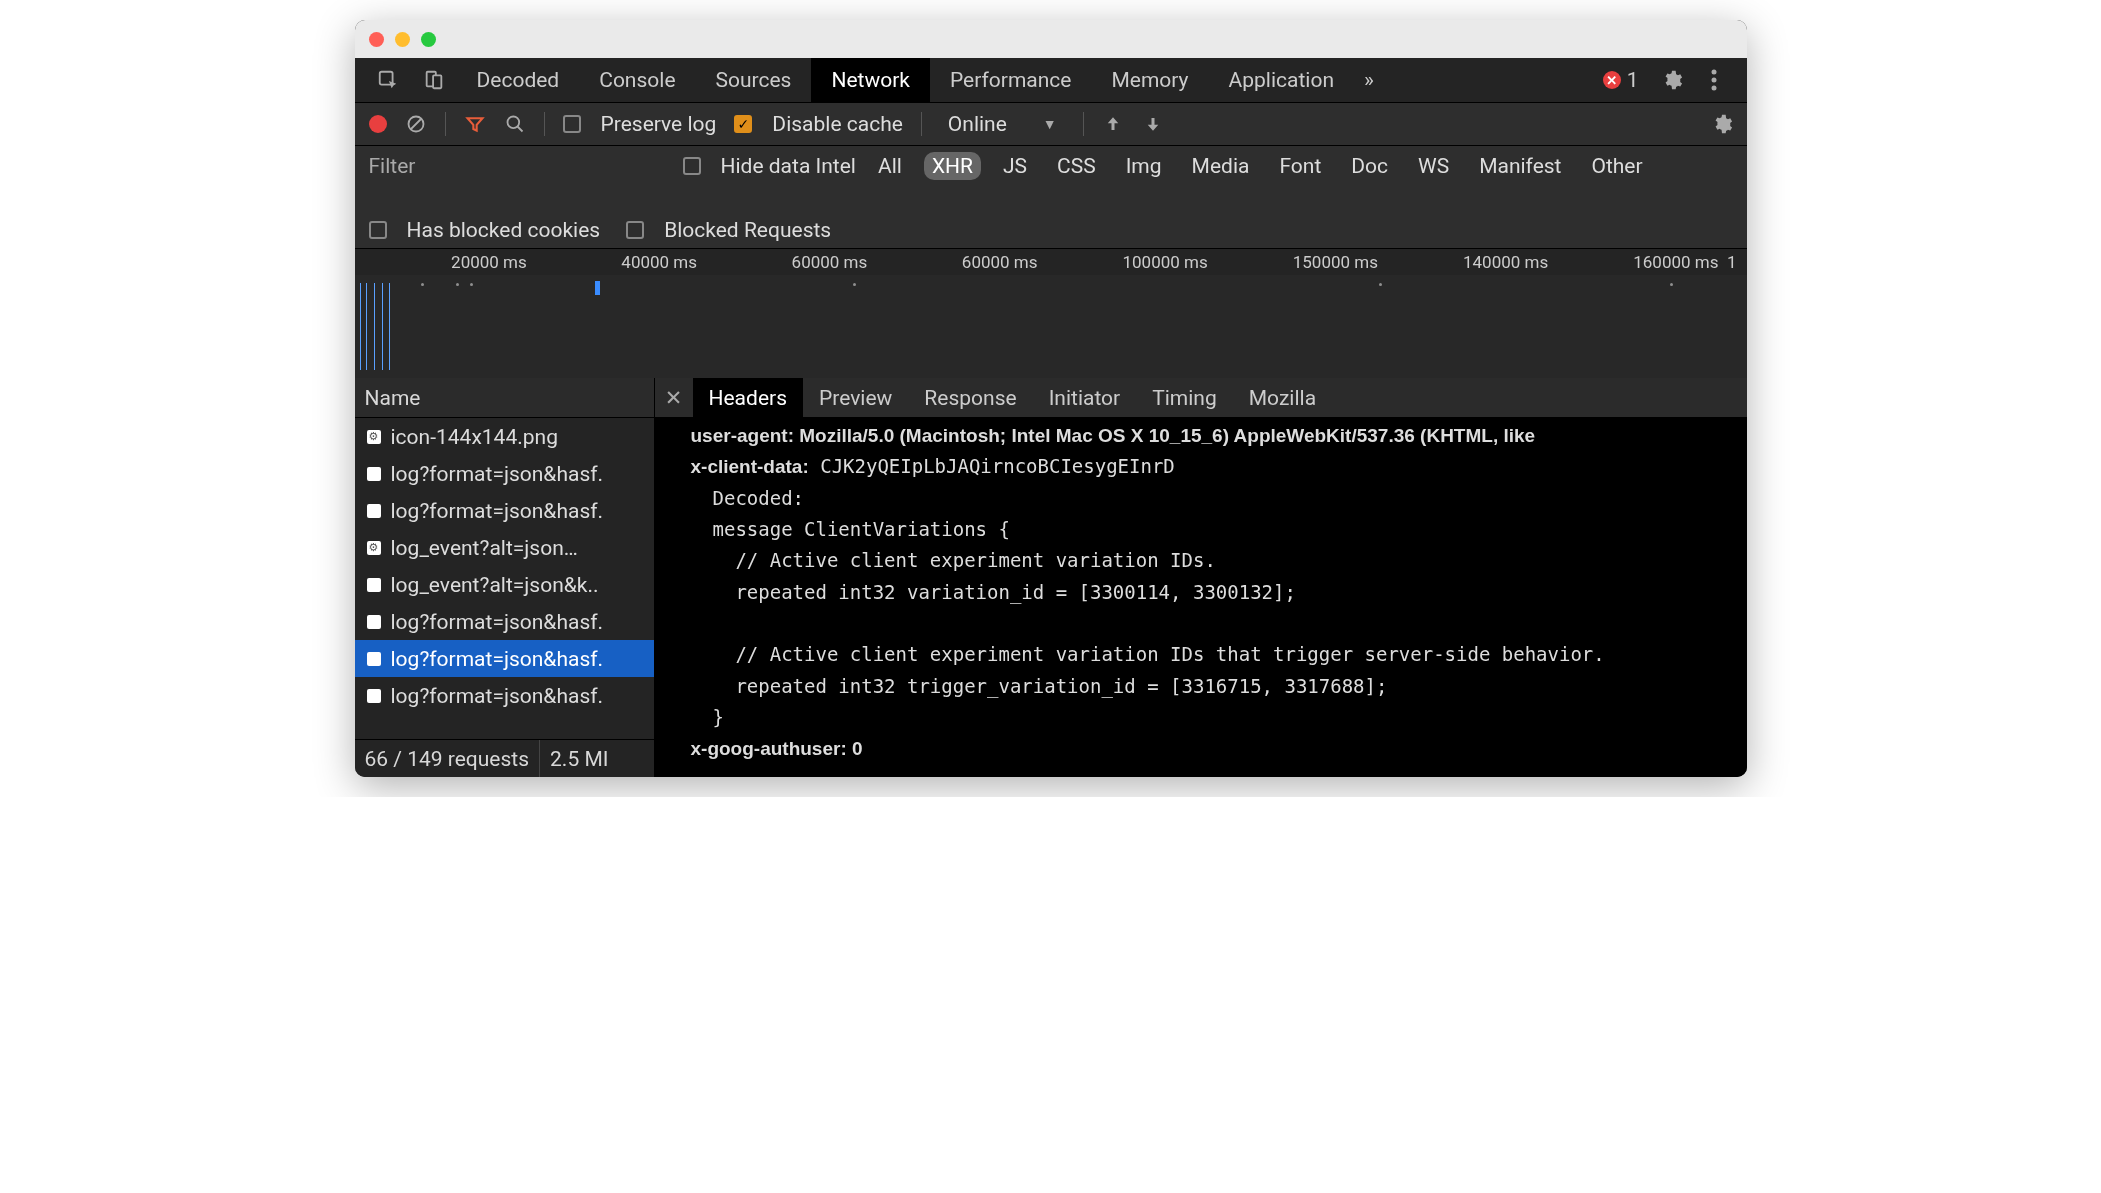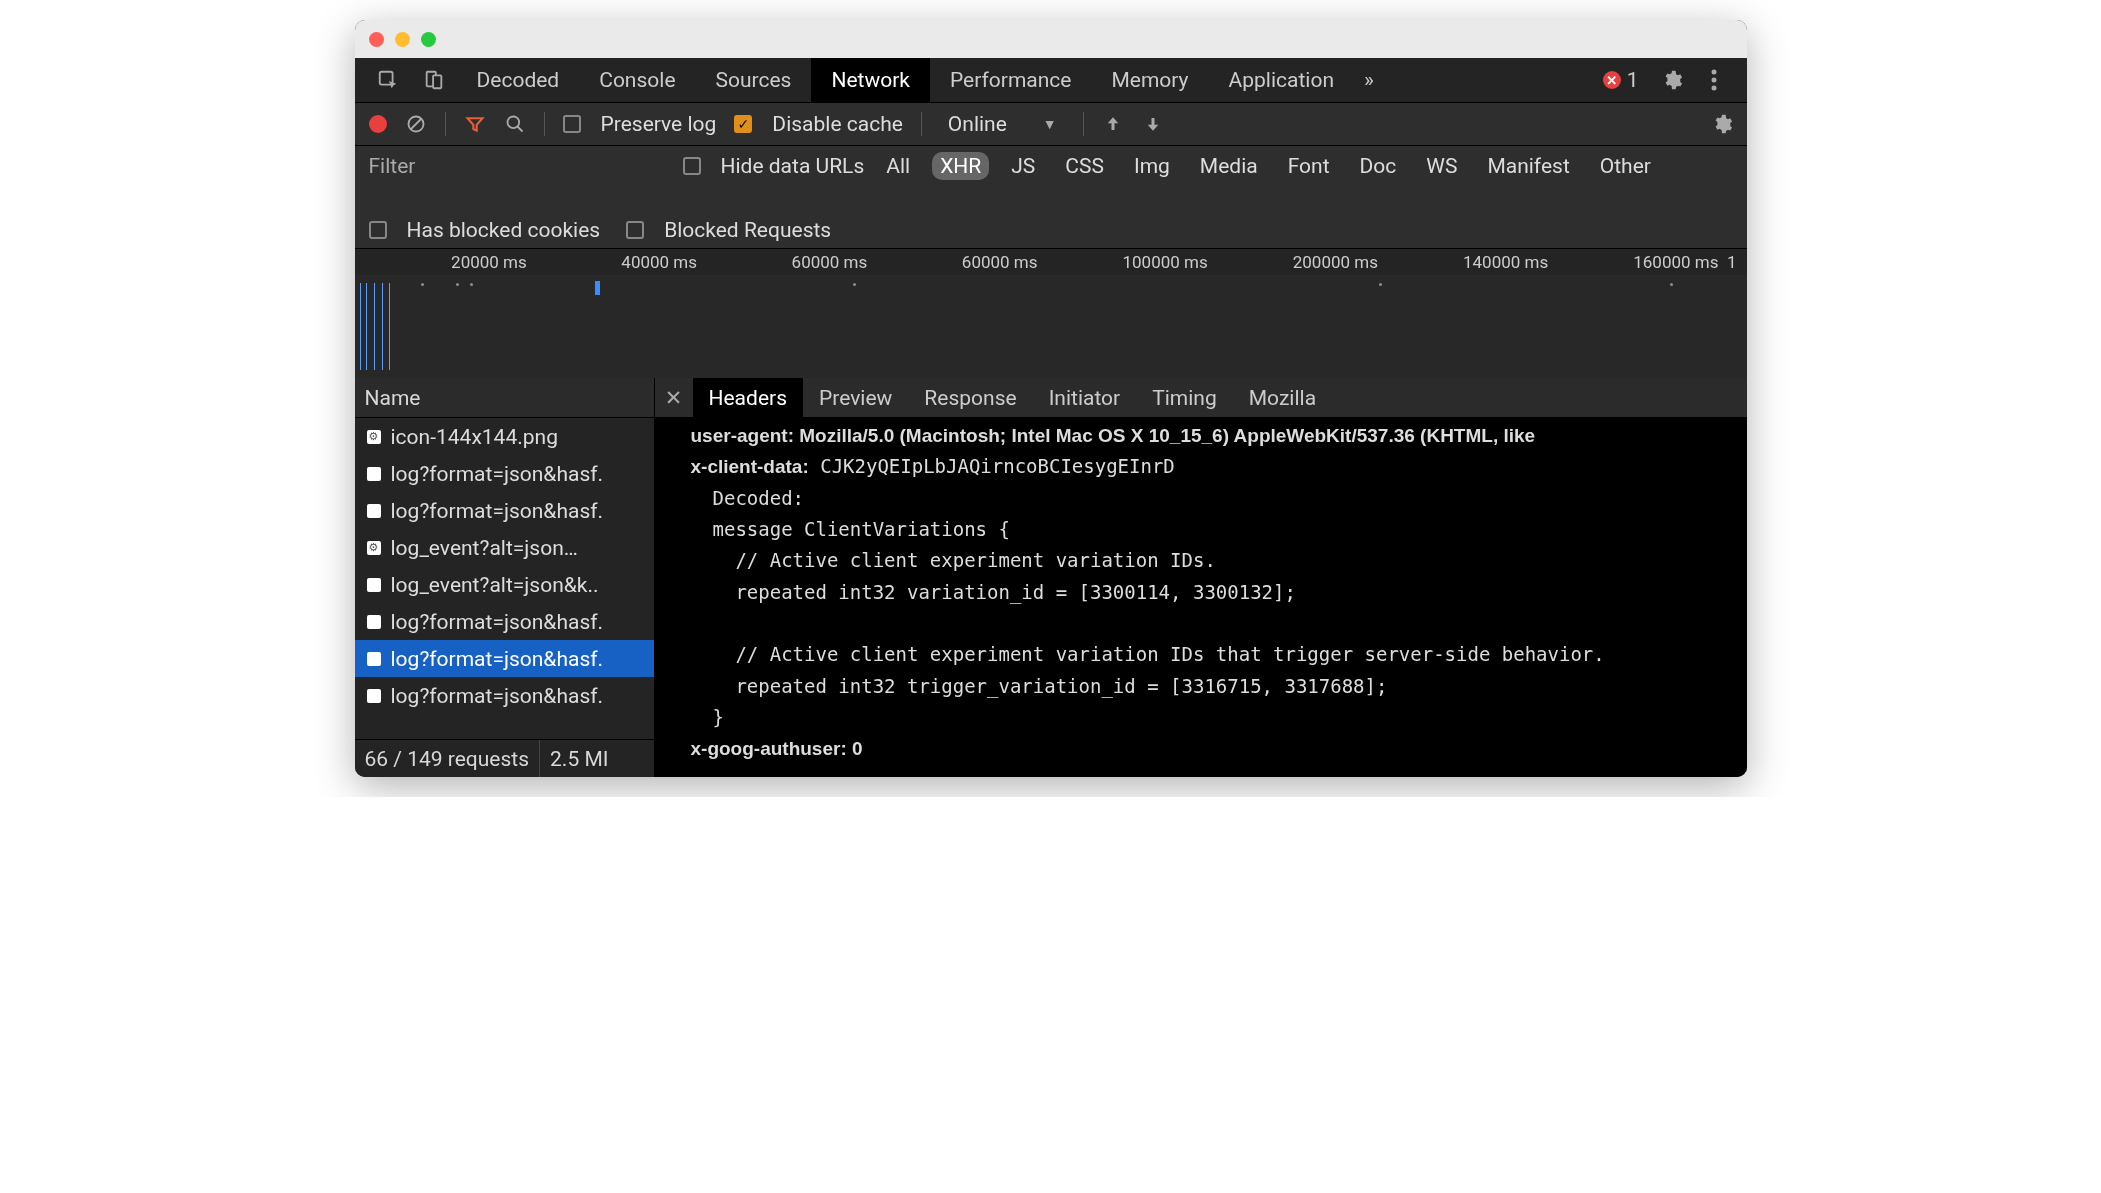--- a/index.html
+++ b/index.html
@@ -207,21 +207,21 @@
       <svg width="22" height="22" viewBox="0 0 24 24" fill="currentColor">
           <path d="M12 8a4 4 0 1 0 0 8 4 4 0 0 0 0-8zm9 4a7 7 0 0 0-.1-1.2l2.1-1.6-2-3.4-2.5 1a7 7 0 0 0-2-1.2L16 2h-4l-.5 2.6a7 7 0 0 0-2 1.2l-2.5-1-2 3.4 2.1 1.6A7 7 0 0 0 7 12c0 .4 0 .8.1 1.2L5 14.8l2 3.4 2.5-1a7 7 0 0 0 2 1.2L12 22h4l.5-2.6a7 7 0 0 0 2-1.2l2.5 1 2-3.4-2.1-1.6c.1-.4.1-.8.1-1.2z"></path>
         </svg>
     </div>
   </div>
 
   <div class="filterBar">
     <div class="filterInput">Filter</div>
     <label class="chkGroup">
       <span class="checkbox"></span>
-      <span>Hide data URLs</span>
+      <span>Hide data Intel</span>
     </label>
     <span class="typeTag">All</span>
     <span class="typeTag active">XHR</span>
     <span class="typeTag">JS</span>
     <span class="typeTag">CSS</span>
     <span class="typeTag">Img</span>
     <span class="typeTag">Media</span>
     <span class="typeTag">Font</span>
     <span class="typeTag">Doc</span>
     <span class="typeTag">WS</span>
@@ -239,21 +239,21 @@
     </div>
   </div>
 
   <div class="timeline">
     <div class="timeLabels">
       <span>20000 ms</span>
       <span>40000 ms</span>
       <span>60000 ms</span>
       <span>60000 ms</span>
       <span>100000 ms</span>
-      <span>200000 ms</span>
+      <span>150000 ms</span>
       <span>140000 ms</span>
       <span>160000 ms</span>
       <span style="flex:0 0 18px">1</span>
     </div>
     <div class="timeGraph">
       <div class="mark" style="left:0.4%"></div>
       <div class="mark" style="left:0.8%"></div>
       <div class="mark" style="left:1.4%"></div>
       <div class="mark" style="left:2.0%"></div>
       <div class="mark" style="left:2.5%"></div>

